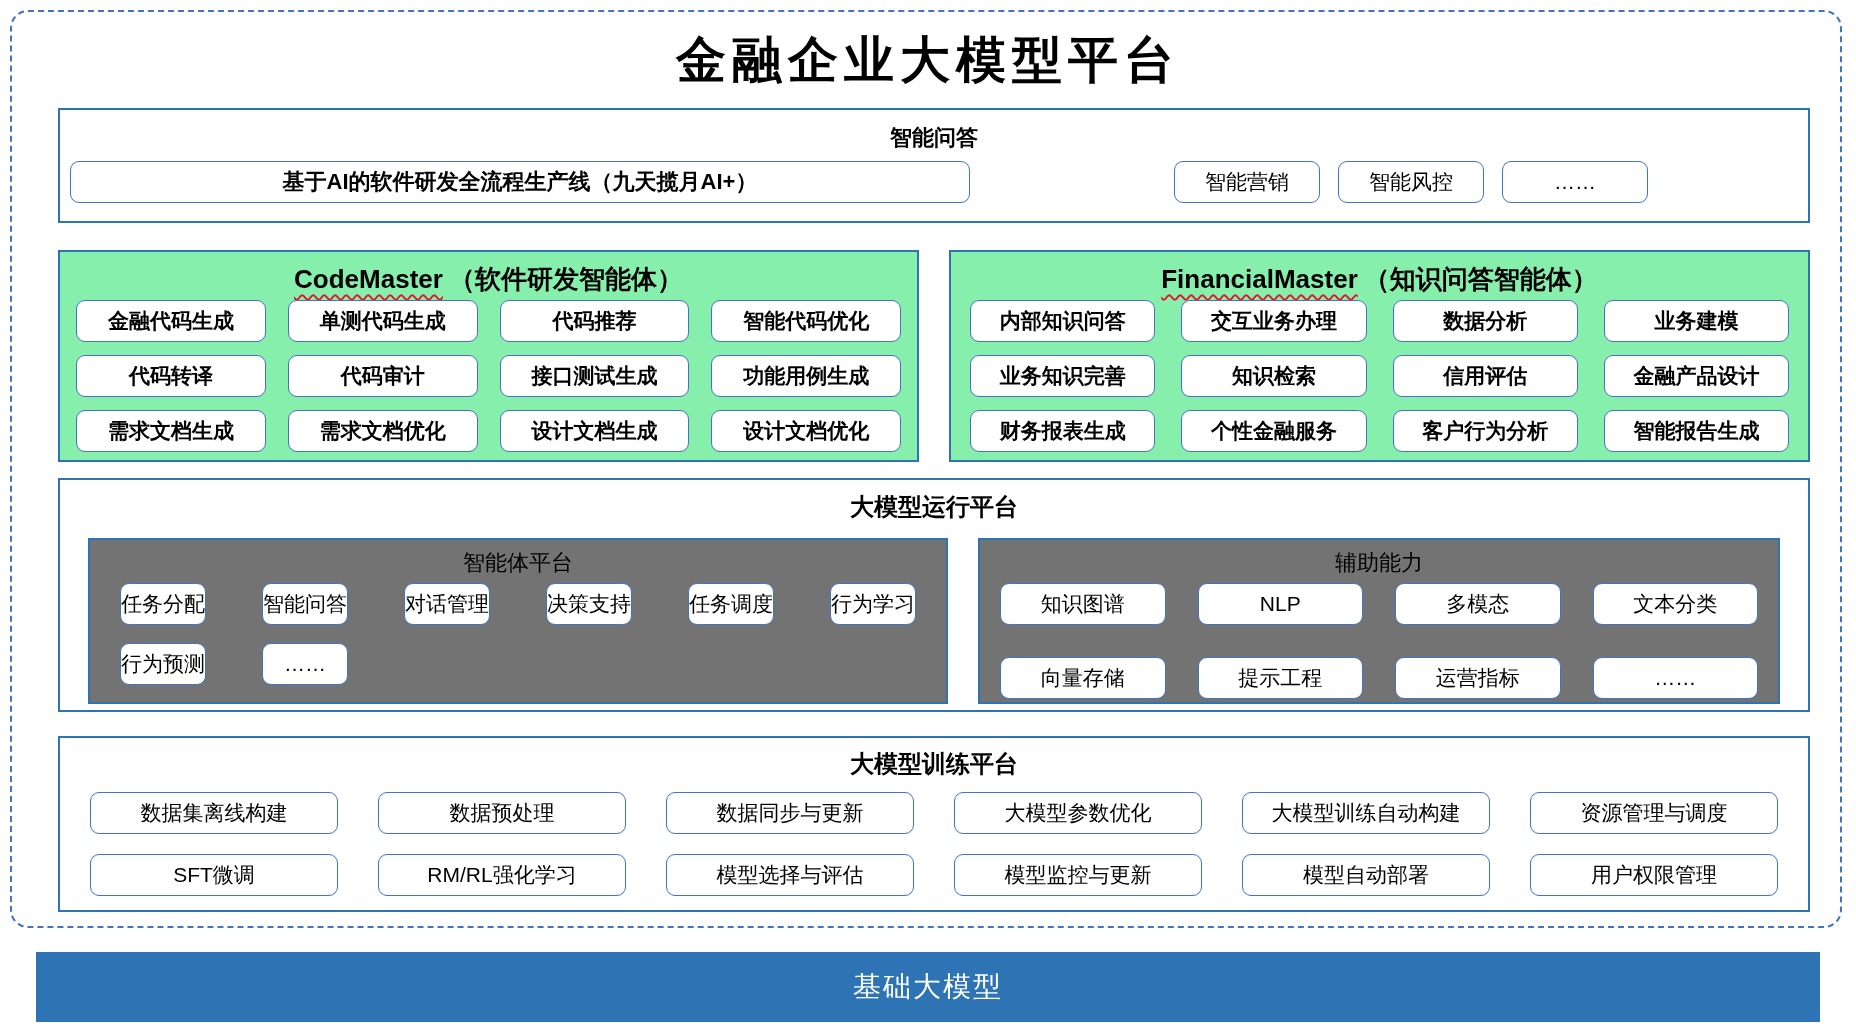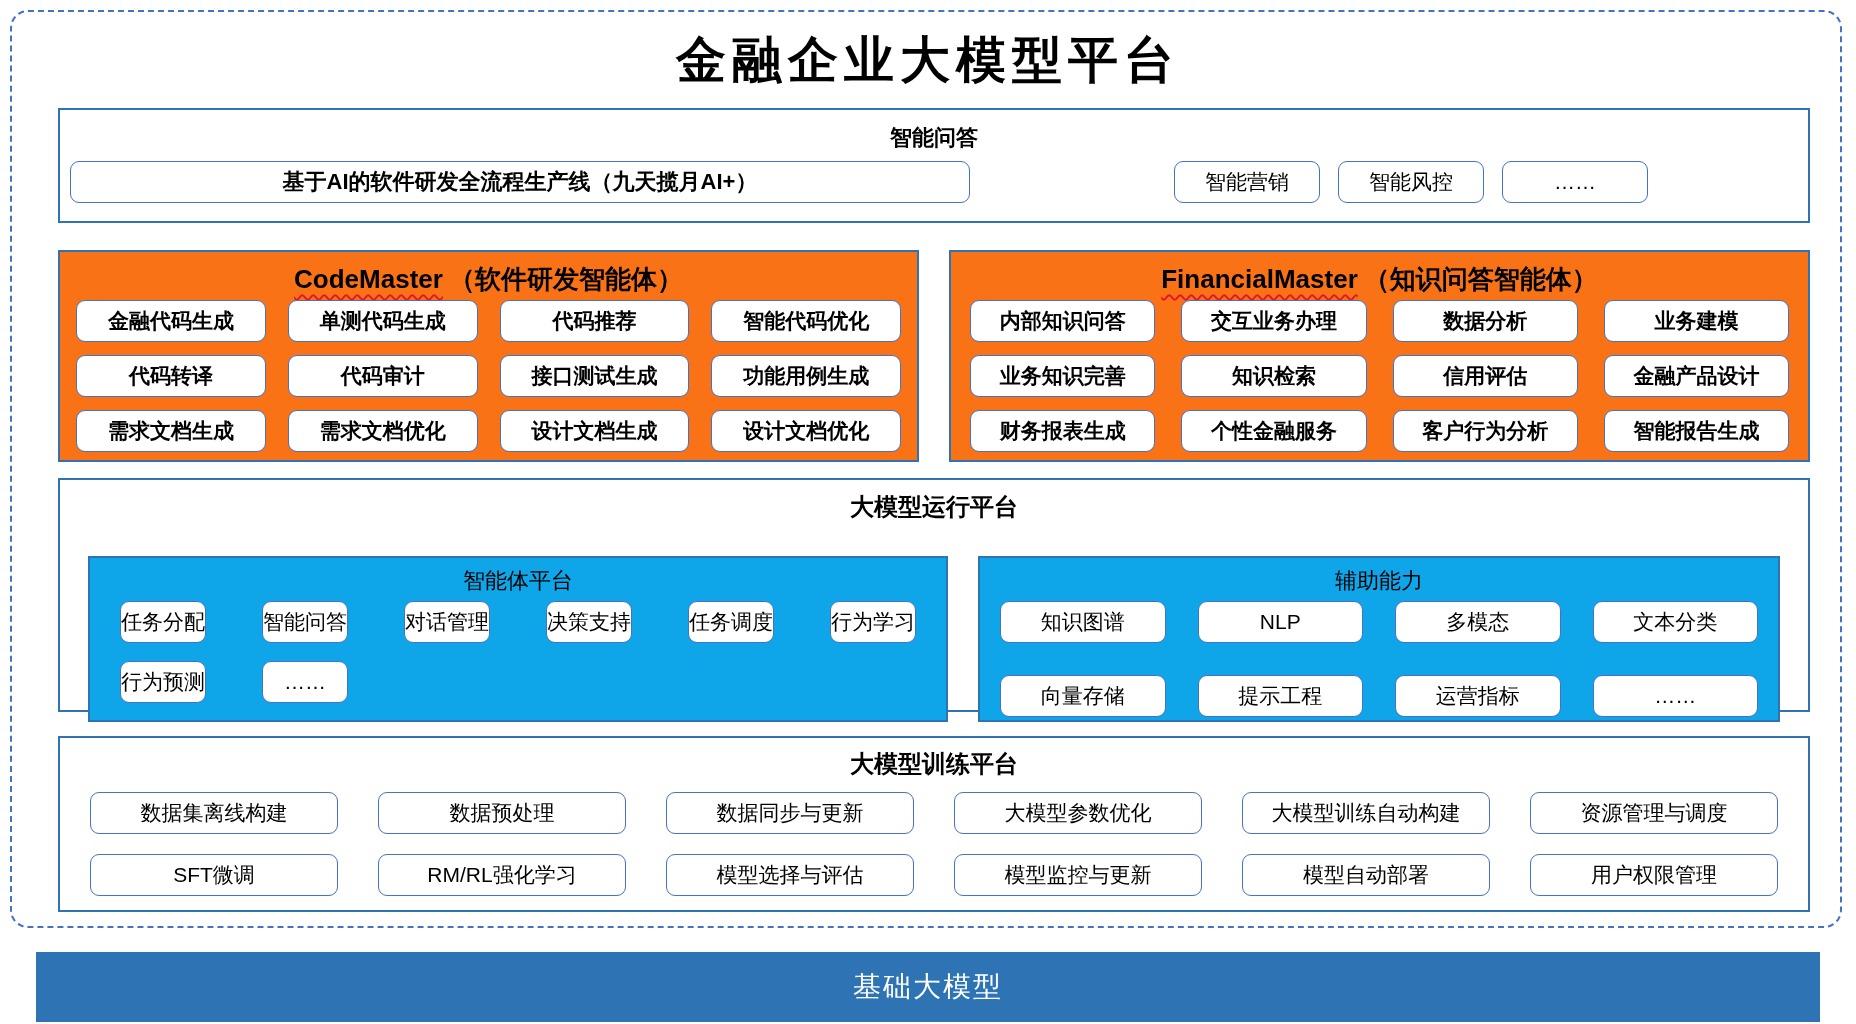--- a/index.html
+++ b/index.html
@@ -30,38 +30,38 @@
     box-sizing:border-box;height:42px;background:#fff;
     border:1.5px solid #4472C4;border-radius:9px;
     display:flex;align-items:center;justify-content:center;
     font-size:21px;white-space:nowrap;
   }
   .app-main{width:900px;font-weight:bold;font-size:22px;}
   .app-small{width:146px;margin-left:18px;}
   .app-small.first{margin-left:auto;}
   
   .row-agents{position:absolute;left:58px;top:250px;width:1752px;height:212px;display:flex;gap:30px;}
-  .sec2{flex:1;border:2px solid #2E74B5;background:#f97316;box-sizing:border-box;position:relative;}
+  .sec2{flex:1;border:2px solid #2E74B5;background:#86efac;box-sizing:border-box;position:relative;}
   .sec2 .sec-h{padding-top:10px;line-height:34px;font-size:26px;}
   .squiggle{
     text-decoration-line:underline;text-decoration-style:wavy;
     text-decoration-color:#E8112D;text-decoration-thickness:1.5px;
     text-underline-offset:6px;
   }
   .hdr-zh{margin-left:6px;}
   .grid{display:grid;}
   .grid .pill{height:42px;}
   .grid-cm{grid-template-columns:repeat(4,1fr);column-gap:22px;row-gap:13px;padding:4px 16px 0;}
   .grid-cm .pill,.grid-fm .pill{font-weight:bold;}
   .grid-fm{grid-template-columns:repeat(4,1fr);column-gap:26px;row-gap:13px;padding:4px 19px 0;}
   
   .sec-run{top:478px;height:234px;}
   .sec-run > .sec-h{padding-top:12px;line-height:30px;font-size:24px;}
   .subs{display:flex;gap:30px;margin:16px 28px 0;}
-  .sub{flex:1;border:2px solid #2E74B5;background:#0ea5e9;box-sizing:border-box;height:166px;margin-top:18px;}
+  .sub{flex:1;border:2px solid #2E74B5;background:#737373;box-sizing:border-box;height:166px;}
   .sub-h{text-align:center;font-size:22px;line-height:34px;padding-top:6px;}
   .grid-agent{grid-template-columns:repeat(6,1fr);column-gap:56px;row-gap:18px;padding:3px 30px 0;}
   .grid-aux{grid-template-columns:repeat(4,1fr);column-gap:36px;row-gap:18px;padding:3px 20px 0;gap:32px;}
   
   .sec-train{top:736px;height:176px;}
   .sec-train .sec-h{padding-top:10px;line-height:32px;font-size:24px;}
   .grid-train{grid-template-columns:repeat(6,1fr);column-gap:40px;row-gap:20px;padding:12px 30px 16px;}
   
   .foundation{
     position:absolute;left:36px;top:952px;width:1784px;height:70px;

